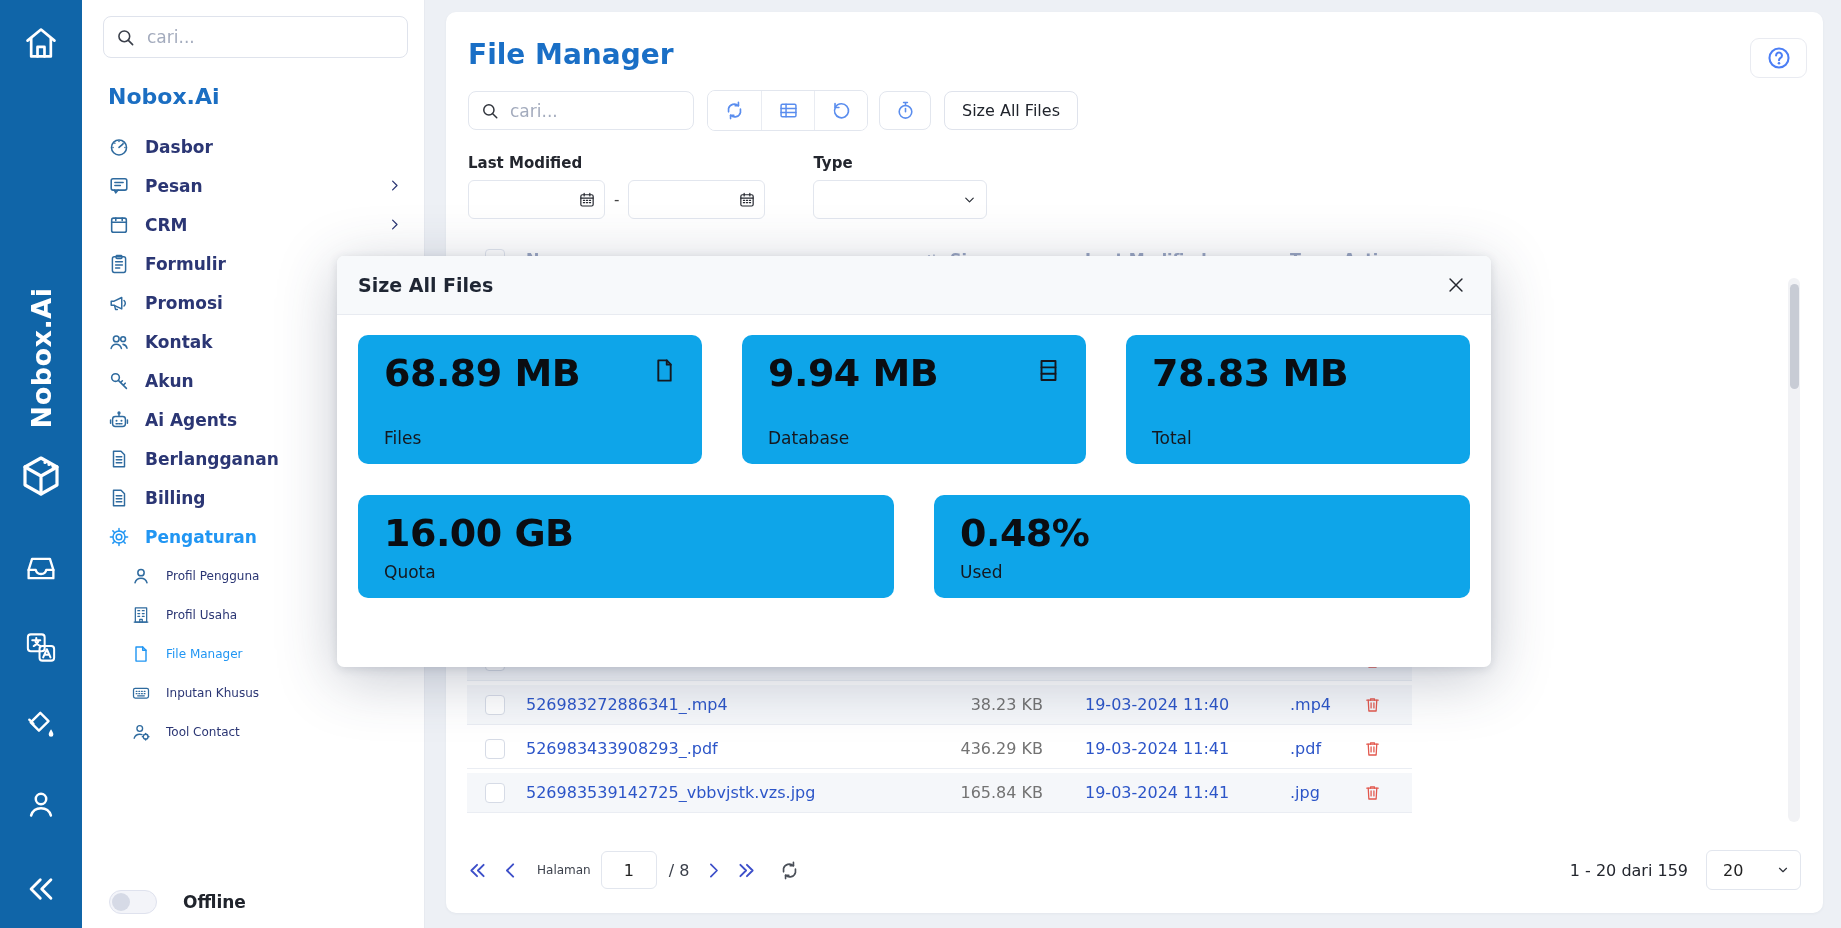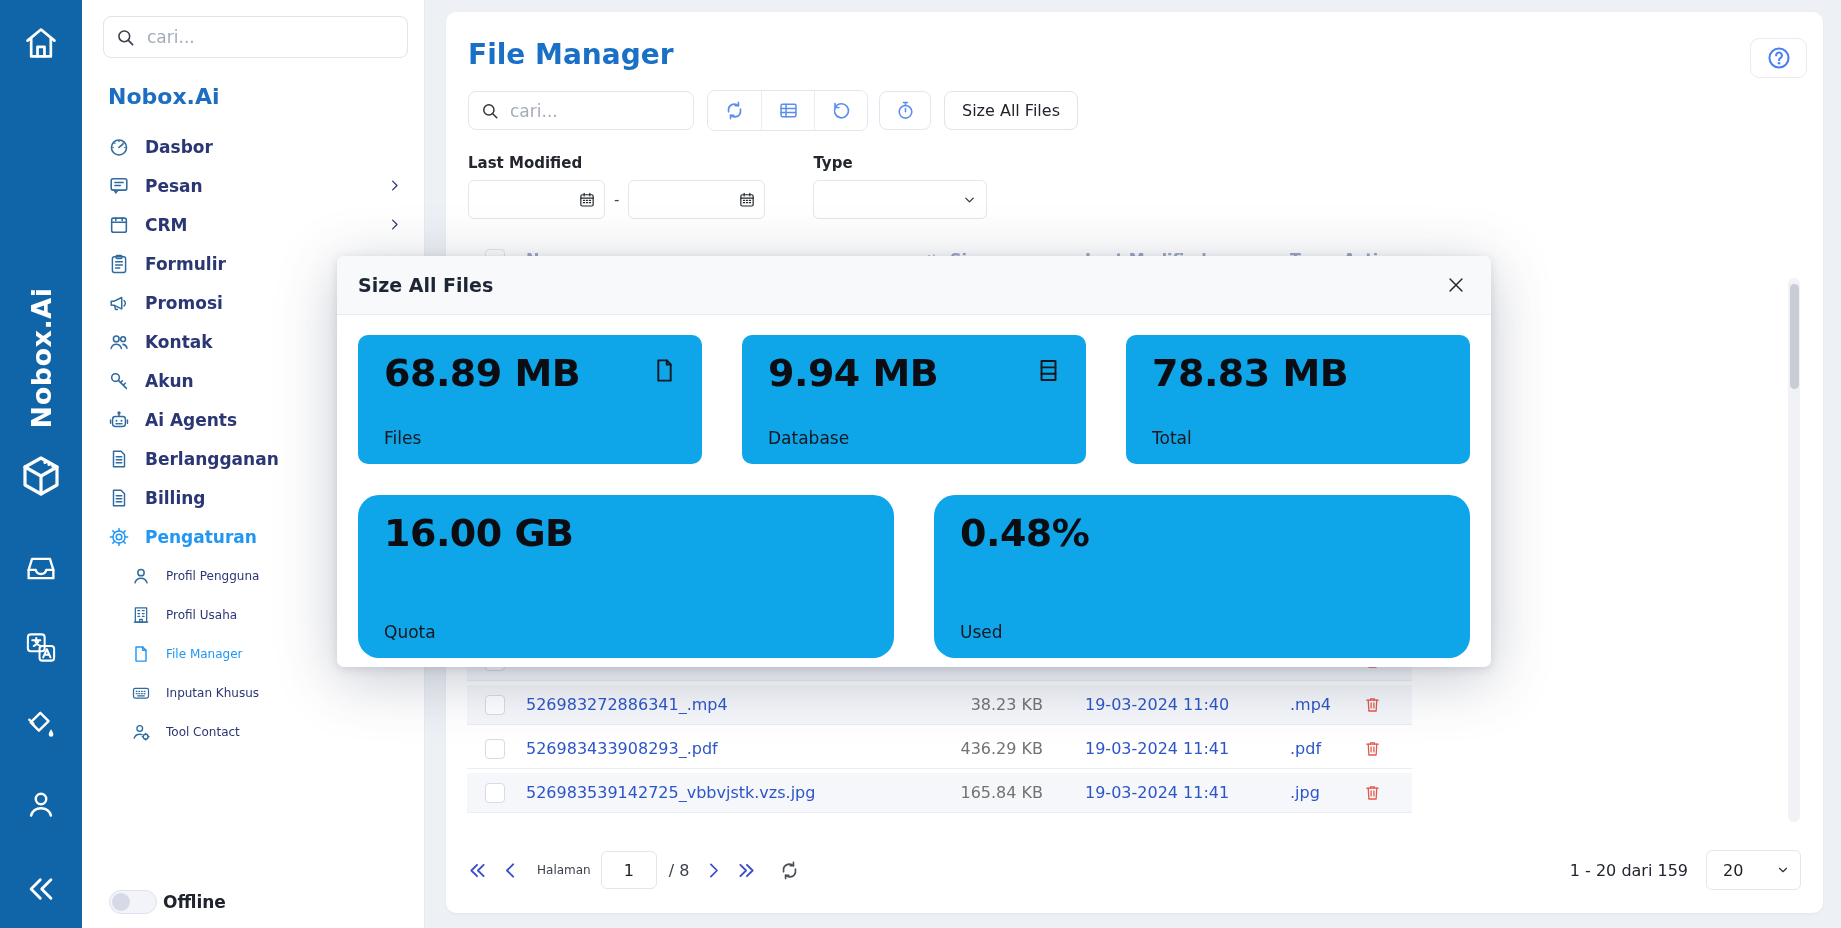--- a/index.html
+++ b/index.html
@@ -32,21 +32,21 @@
   .s-brand{margin:26px 0 6px 5px;font-size:22px;font-weight:800;color:#1b6ec2;}
   .menu{margin-top:12px;display:flex;flex-direction:column;}
   .m-item{display:flex;align-items:center;height:39px;gap:15px;padding-left:5px;color:#2b3674;
     font-size:17px;font-weight:600;cursor:pointer;}
   .m-item .m-icn{width:22px;height:22px;color:#2f6b9f;flex-shrink:0;}
   .m-item.active{color:#2196f3;}
   .m-item.active .m-icn{color:#2196f3;}
   .m-item.indent{padding-left:28px;font-size:12px;font-weight:500;}
   .m-item.indent .m-icn{width:20px;height:20px;}
   .m-chev{width:15px;height:15px;margin-left:auto;margin-right:6px;color:#2b3674;}
-  .offline{margin-top:auto;display:flex;align-items:center;gap:6px;padding-left:6px;}
+  .offline{margin-top:auto;display:flex;align-items:center;gap:26px;padding-left:6px;}
   .toggle{width:46px;height:22px;border-radius:12px;background:#f3f4f9;border:1px solid #dfe2ee;
     position:relative;cursor:pointer;}
   .toggle .knob{position:absolute;left:2px;top:1.5px;width:18px;height:18px;border-radius:50%;background:#d6dae6;}
   .offline-label{font-size:17px;color:#20242c;font-weight:600;}
 
   
   .main{flex:1;padding:12px 18px 15px 21px;box-sizing:border-box;}
   .content-card{position:relative;background:#fff;border-radius:10px;width:100%;height:901px;
     box-sizing:border-box;padding:20px 22px;box-shadow:0 1px 3px rgba(40,50,80,.05);}
   .page-title{font-size:28px;font-weight:800;color:#1a6fc6;margin:6px 0 0 0;}
@@ -128,21 +128,21 @@
     box-shadow:0 12px 60px rgba(50,60,90,.28),0 2px 10px rgba(50,60,90,.15);z-index:50;box-sizing:border-box;}
   .modal-head{height:59px;background:#f7f9fb;border-bottom:1px solid #e8ebf1;border-radius:7px 7px 0 0;
     display:flex;align-items:center;padding:0 24px 0 21px;box-sizing:border-box;}
   .modal-title{font-size:19px;color:#1f2633;font-weight:600;}
   .modal-close{margin-left:auto;width:22px;height:22px;color:#23262e;cursor:pointer;}
   .modal-body{padding:20px 21px 0 21px;}
   .cards-row{display:flex;gap:40px;}
   .cards-row + .cards-row{margin-top:31px;}
   .s-card{flex:1;height:129px;background:#0ea5e9;border-radius:10px;box-sizing:border-box;
     padding:18px 24px 16px 26px;display:flex;flex-direction:column;}
-  .cards-row.second .s-card{height:163px;border-radius:21px;}
+  .cards-row.second .s-card{height:103px;}
   .s-top{display:flex;align-items:flex-start;}
   .s-value{font-size:38px;font-weight:800;color:#0b0d12;letter-spacing:-.5px;line-height:1.1;}
   .s-icn{margin-left:auto;width:27px;height:27px;color:#15181f;margin-top:4px;}
   .s-label{margin-top:auto;font-size:17px;color:#15181f;}
 </style>
 </head>
 <body>
 
 <div id="app">
 

